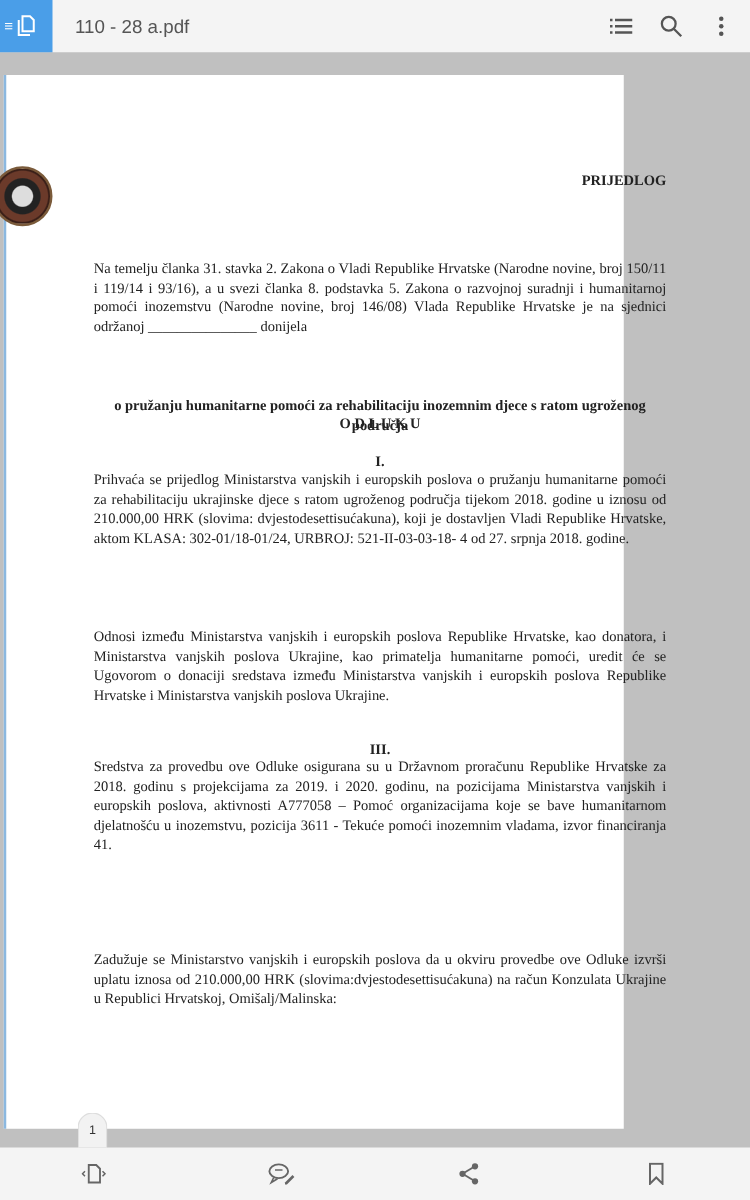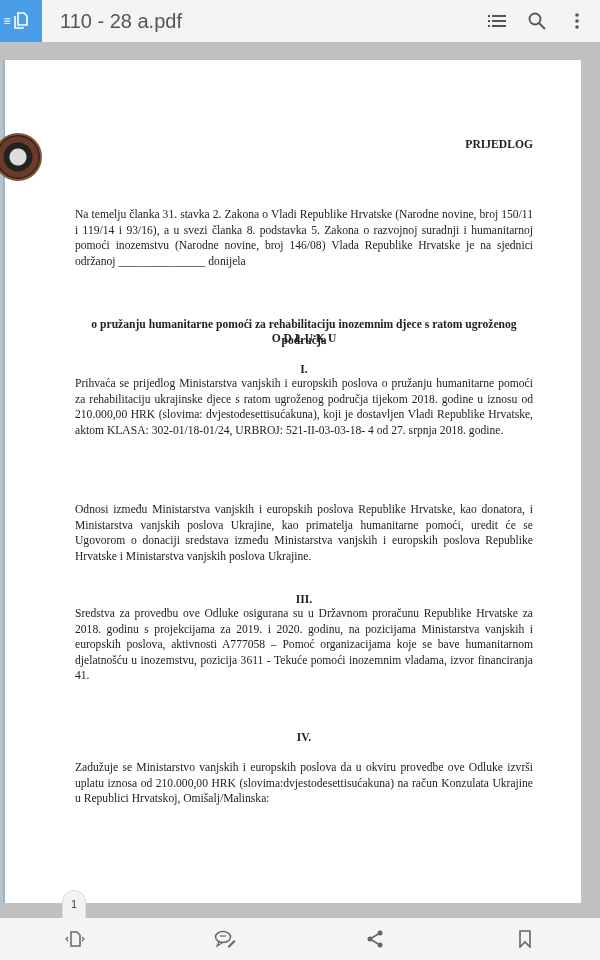--- a/index.html
+++ b/index.html
@@ -1,23 +1,23 @@
 <!DOCTYPE html>
 <html><head>
 <meta charset="utf-8">
 <style>
   * { box-sizing: border-box; margin: 0; padding: 0; }
   html, body { width: 600px; height: 960px; overflow: hidden; background: #c0c0c0; font-family: "Liberation Sans", sans-serif; }
   .topbar { position: absolute; left: 0; top: 0; width: 600px; height: 42px; background: #f4f4f4; display: flex; align-items: center; }
   .topbar .blue-btn { width: 42px; height: 42px; background: #4a9ee8; display: flex; align-items: center; justify-content: center; gap: 2px; }
-  .topbar .title { margin-left: 18px; font-size: 20px; color: #555; flex: 1; }
+  .topbar .title { margin-left: 18px; font-size: 15px; color: #555; flex: 1; }
   .topbar .icons { display: flex; gap: 18px; align-items: center; margin-right: 12px; }
   .icon-btn { width: 22px; height: 22px; display: flex; align-items: center; justify-content: center; cursor: pointer; }
   .gray-strip { position: absolute; left: 0; top: 42px; width: 600px; height: 18px; background: #c0c0c0; }
-  .page { position: absolute; left: 3px; top: 60px; width: 578px; height: 843px; background: #ffffff; border-left: 2px solid #8bb8e0; }
+  .page { position: absolute; left: 3px; top: 60px; width: 496px; height: 843px; background: #ffffff; border-left: 2px solid #8bb8e0; }
   .doc { position: absolute; left: 70px; width: 458px; font-family: "Liberation Serif", serif; font-size: 11.6px; line-height: 15.6px; color: #222; }
   .justify { text-align: justify; text-align-last: left; }
   .center { text-align: center; }
   .bold { font-weight: bold; }
   .avatar { position: absolute; left: -6px; top: 133px; width: 48px; height: 48px; border-radius: 50%; background: radial-gradient(circle at 50% 50%, #ddd 0 8px, #222 9px 14px, #6b3a2a 15px 20px, #3a1f18 21px 24px); border: 2px solid #7a5a3a; }
   .bottombar { position: absolute; left: 0; top: 918px; width: 600px; height: 42px; background: #f4f4f4; display: flex; align-items: center; justify-content: space-around; }
   .page-tab { position: absolute; left: 62px; top: 890px; width: 24px; height: 28px; background: #f2f2f2; border-radius: 12px 12px 0 0; border: 1px solid #ddd; border-bottom: none; font-size: 10px; color: #333; text-align: center; padding-top: 8px; }
 </style>
 </head>
 <body>
@@ -71,21 +71,20 @@
   <div class="doc center bold" style="top:257px;padding:0 0;">o pružanju humanitarne pomoći za rehabilitaciju inozemnim djece s ratom ugroženog područja</div>
 
   <div class="doc center bold" style="top:302px;">I.</div>
   <div class="doc justify" style="top:316px;">Prihvaća se prijedlog Ministarstva vanjskih i europskih poslova o pružanju humanitarne pomoći za rehabilitaciju ukrajinske djece s ratom ugroženog područja tijekom 2018. godine u iznosu od 210.000,00 HRK (slovima: dvjestodesettisućakuna), koji je dostavljen Vladi Republike Hrvatske, aktom KLASA: 302-01/18-01/24, URBROJ: 521-II-03-03-18- 4 od 27. srpnja 2018. godine.</div>
 
   <div class="doc justify" style="top:442px;">Odnosi između Ministarstva vanjskih i europskih poslova Republike Hrvatske, kao donatora, i Ministarstva vanjskih poslova Ukrajine, kao primatelja  humanitarne pomoći, uredit će se Ugovorom o donaciji sredstava između Ministarstva vanjskih i europskih poslova Republike Hrvatske i Ministarstva vanjskih poslova Ukrajine.</div>
 
   <div class="doc center bold" style="top:532px;">III.</div>
   <div class="doc justify" style="top:546px;">Sredstva za provedbu ove Odluke osigurana su u Državnom proračunu Republike Hrvatske za 2018. godinu s projekcijama za 2019. i 2020. godinu, na pozicijama Ministarstva vanjskih i europskih poslova, aktivnosti A777058 – Pomoć organizacijama koje se bave humanitarnom djelatnošću u inozemstvu, pozicija 3611 - Tekuće pomoći inozemnim vladama, izvor financiranja 41.</div>
 
-  <div class="doc center bold" style="top:670px;">IV.</div>
   <div class="doc justify" style="top:700px;">Zadužuje se Ministarstvo vanjskih i europskih poslova da u okviru provedbe ove Odluke izvrši uplatu iznosa od 210.000,00 HRK (slovima:dvjestodesettisućakuna) na račun Konzulata Ukrajine u Republici Hrvatskoj, Omišalj/Malinska:</div>
 </div>
 
 <div class="avatar"></div>
 
 <div class="page-tab">1</div>
 
 <div class="bottombar">
   <div class="icon-btn">
     <svg width="20" height="18" viewBox="0 0 20 18">

